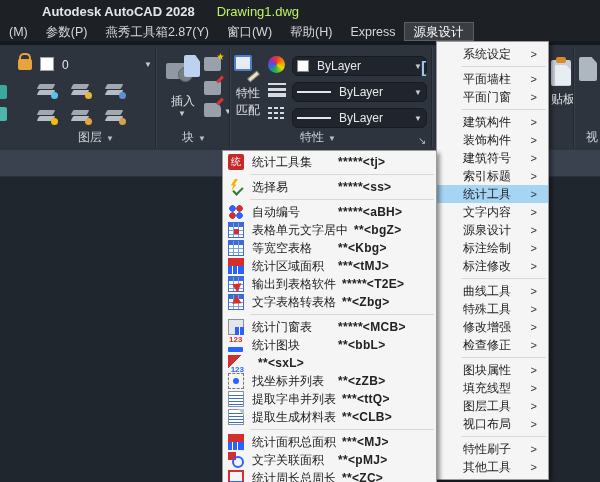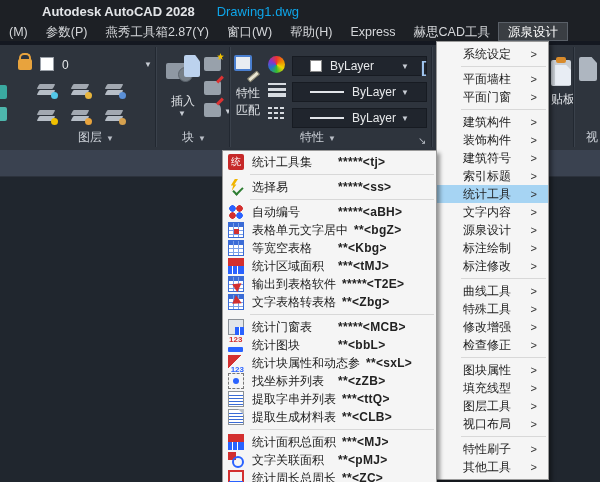--- a/index.html
+++ b/index.html
@@ -4,21 +4,21 @@
 <style>
   * { margin:0; padding:0; box-sizing:border-box; }
   html,body { width:600px; height:482px; overflow:hidden;
     font-family:"Liberation Sans","DejaVu Sans",sans-serif; }
   #stage { position:relative; width:600px; height:482px; background:#1f252d; overflow:hidden; }
 
   
   .titlebar { position:absolute; left:0; top:0; width:600px; height:22px; background:#1d2025;
     color:#d9dbde; font-size:13px; display:flex; align-items:center; }
   .titlebar .app { margin-left:42px; font-weight:bold; color:#e3e5e8;}
-  .titlebar .doc { margin-left:22px; color:#0ea5e9; }
+  .titlebar .doc { margin-left:22px; color:#bef264; }
   .menubar { position:absolute; left:0; top:22px; width:600px; height:19px; background:#1d2025;
     display:flex; align-items:center; color:#d5d7da; font-size:12.5px; }
   .menubar .mitem { padding:1px 9px; height:17px; line-height:16px; white-space:nowrap; cursor:default; }
   .menubar .mitem.hl { background:#3a3e43; outline:1px solid #5a6068; color:#fff; }
   .tabstrip { position:absolute; left:0; top:41px; width:600px; height:4px; background:#141821; }
 
   
   .ribbon { position:absolute; left:0; top:45px; width:600px; height:105px; background:#2e343d; }
   .vsep { position:absolute; top:2px; height:100px; width:2px;
     background:linear-gradient(to right,#222831 50%,#3a414b 50%); }
@@ -60,22 +60,22 @@
   .match-icon .brush { position:absolute; right:0; bottom:0; width:13px; height:5px; background:#e8e4d2;
     border:1px solid #8a8672; transform:rotate(-40deg); border-radius:1px; }
   .colorwheel { position:absolute; width:17px; height:17px; border-radius:50%;
     background:conic-gradient(#e33,#ee8800,#eed500,#3b3,#27c,#83c,#e33); }
   .lw-icon { position:absolute; width:18px; height:14px; display:flex; flex-direction:column; justify-content:space-between; }
   .lw-icon i { display:block; background:#d7dbe0; }
   .lt-icon { position:absolute; width:18px; height:12px; display:flex; flex-direction:column; justify-content:space-between; }
   .lt-icon i { display:block; height:2px;
     background:repeating-linear-gradient(to right,#d7dbe0 0 4px,transparent 4px 6px); }
   .combo { position:absolute; left:292px; width:135px; height:20px; background:#20252d;
-    border:1px solid #171b22; border-radius:0; display:flex; align-items:center; color:#e6e8ea;
-    font-size:12px; padding:0 17px; }
+    border:1px solid #171b22; border-radius:6px; display:flex; align-items:center; color:#e6e8ea;
+    font-size:12px; padding:0 4px; }
   .combo .cswatch { width:12px; height:12px; background:#fff; border:1px solid #888; margin-right:8px; flex:none;}
   .combo .cline { width:34px; height:2px; background:#e2e5e9; margin-right:8px; flex:none;}
   .combo .cv { flex:1; }
   .combo .ca { font-size:8px; color:#c7ccd3; }
   .launcher { position:absolute; color:#b9bec6; font-size:10px; }
 
   
   .clip-icon { position:absolute; width:24px; height:30px; }
   .clip-icon .bd { position:absolute; left:0; top:3px; width:20px; height:26px; background:#c9cfd6; border-radius:2px; }
   .clip-icon .cl { position:absolute; left:5px; top:0; width:10px; height:6px; background:#d98b2b; border-radius:2px; }
@@ -171,21 +171,20 @@
     <span class="doc" data-name="document-title">Drawing1.dwg</span>
   </div>
 
   <div class="menubar" id="menubar" data-name="menu-bar">
       <div class="mitem" data-name="menu-bar-item">(M)</div>
       <div class="mitem" data-name="menu-bar-item">参数(P)</div>
       <div class="mitem" data-name="menu-bar-item">燕秀工具箱2.87(Y)</div>
       <div class="mitem" data-name="menu-bar-item">窗口(W)</div>
       <div class="mitem" data-name="menu-bar-item">帮助(H)</div>
       <div class="mitem" data-name="menu-bar-item">Express</div>
-      <div class="mitem" data-name="menu-bar-item">赫思CAD工具</div>
       <div class="mitem hl" data-name="menu-bar-item">源泉设计</div>
     </div>
   <div class="tabstrip" data-name="ribbon-tab-strip"></div>
 
   <div class="ribbon" data-name="ribbon">
 
     <div class="sliver" style="left:0;top:40px;height:14px;background:#3aa9a0" data-name="clipped-icon"></div>
     <div class="sliver" style="left:0;top:62px;height:14px;background:#4db6ac" data-name="clipped-icon"></div>
     <span class="lock-open" data-name="layer-unlock-icon"></span>
     <span class="swatch-w" style="left:40px;top:12px;" data-name="layer-color-swatch"></span>
@@ -447,21 +446,20 @@
     <span class="sm-label" data-name="submenu-item-label">统计门窗表</span>
     <span class="sm-short" data-name="submenu-item-shortcut">*****&lt;MCB&gt;</span>
   </div>
       <div class="sm-row" data-name="submenu-item">
     <span class="sm-icon" data-name="block-count-icon"></span>
     <span class="sm-label" data-name="submenu-item-label">统计图块</span>
     <span class="sm-short" data-name="submenu-item-shortcut">**&lt;bbL&gt;</span>
   </div>
       <div class="sm-row" data-name="submenu-item">
     <span class="sm-icon" data-name="attr-count-icon"></span>
-    <span class="sm-label" data-name="submenu-item-label">统计块属性和动态参</span>
     <span class="sm-short" data-name="submenu-item-shortcut">**&lt;sxL&gt;</span>
   </div>
       <div class="sm-row" data-name="submenu-item">
     <span class="sm-icon" data-name="coord-list-icon"></span>
     <span class="sm-label" data-name="submenu-item-label">找坐标并列表</span>
     <span class="sm-short" data-name="submenu-item-shortcut">**&lt;zZB&gt;</span>
   </div>
       <div class="sm-row" data-name="submenu-item">
     <span class="sm-icon ic-doc" data-name="extract-text-icon"></span>
     <span class="sm-label" data-name="submenu-item-label">提取字串并列表</span>

